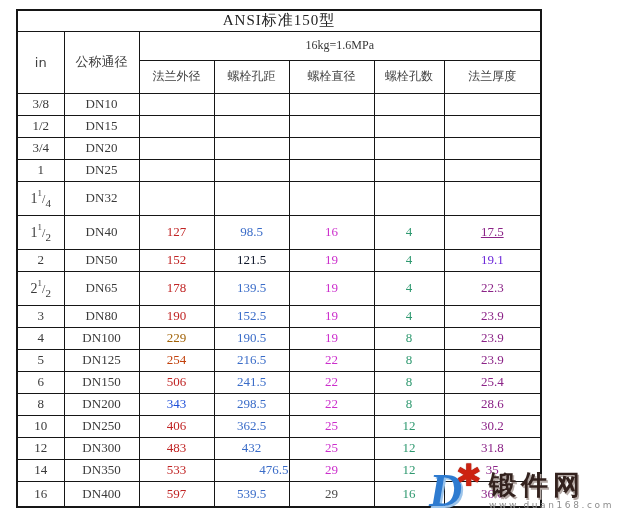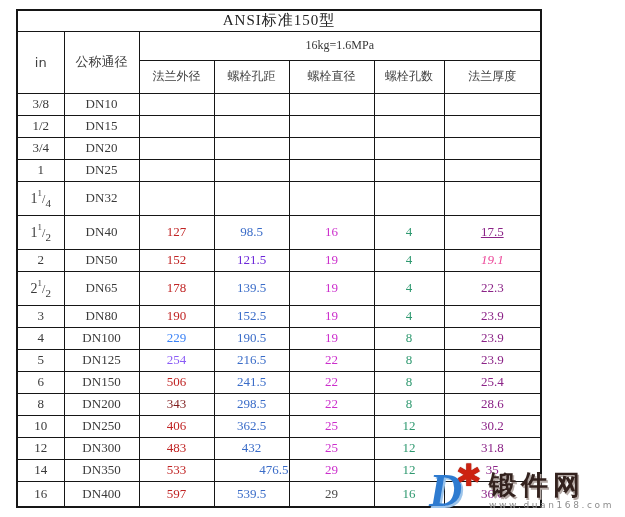--- a/index.html
+++ b/index.html
@@ -138,24 +138,24 @@
         <td class="c-val" style="color: rgb(192, 36, 36);">127</td>
         <td class="c-val" style="color: rgb(58, 108, 200);">98.5</td>
         <td class="c-val" style="color: rgb(204, 47, 204);">16</td>
         <td class="c-val" style="color: rgb(47, 153, 112);">4</td>
         <td class="c-val" style="color: rgb(139, 35, 135); text-decoration: underline;">17.5</td>
       </tr>
       <tr class="r-data">
         <td class="c-in">2</td>
         <td class="c-dn">DN50</td>
         <td class="c-val" style="color: rgb(192, 36, 36);">152</td>
-        <td class="c-val" style="color: #6d28d9;">121.5</td>
-        <td class="c-val" style="color: rgb(204, 47, 204);">19</td>
-        <td class="c-val" style="color: rgb(47, 153, 112);">4</td>
-        <td class="c-val" style="color: #ec4899; font-style: italic;">19.1</td>
+        <td class="c-val" style="color: #0f172a;">121.5</td>
+        <td class="c-val" style="color: rgb(204, 47, 204);">19</td>
+        <td class="c-val" style="color: rgb(47, 153, 112);">4</td>
+        <td class="c-val" style="color: #6d28d9;">19.1</td>
       </tr>
       <tr class="r-data tall">
         <td class="c-in"><span class="frac-whole">2</span><span class="frac-sup">1</span><span class="frac-slash">/</span><span class="frac-den">2</span></td>
         <td class="c-dn">DN65</td>
         <td class="c-val" style="color: rgb(192, 36, 36);">178</td>
         <td class="c-val" style="color: rgb(58, 108, 200);">139.5</td>
         <td class="c-val" style="color: rgb(204, 47, 204);">19</td>
         <td class="c-val" style="color: rgb(47, 153, 112);">4</td>
         <td class="c-val" style="color: rgb(139, 35, 135);">22.3</td>
       </tr>
@@ -164,48 +164,48 @@
         <td class="c-dn">DN80</td>
         <td class="c-val" style="color: rgb(192, 36, 36);">190</td>
         <td class="c-val" style="color: rgb(58, 108, 200);">152.5</td>
         <td class="c-val" style="color: rgb(204, 47, 204);">19</td>
         <td class="c-val" style="color: rgb(47, 153, 112);">4</td>
         <td class="c-val" style="color: rgb(139, 35, 135);">23.9</td>
       </tr>
       <tr class="r-data">
         <td class="c-in">4</td>
         <td class="c-dn">DN100</td>
-        <td class="c-val" style="color: #3b82f6; font-family: Liberation Serif, serif;">229</td>
+        <td class="c-val" style="color: #a16207; font-family: Liberation Serif, serif;">229</td>
         <td class="c-val" style="color: rgb(58, 108, 200); margin-left: 47px;">190.5</td>
         <td class="c-val" style="color: rgb(204, 47, 204);">19</td>
         <td class="c-val" style="color: rgb(47, 153, 112);">8</td>
         <td class="c-val" style="color: rgb(139, 35, 135);">23.9</td>
       </tr>
       <tr class="r-data">
         <td class="c-in">5</td>
         <td class="c-dn">DN125</td>
-        <td class="c-val" style="color: #8b5cf6;">254</td>
+        <td class="c-val" style="color: #c2410c;">254</td>
         <td class="c-val" style="color: rgb(58, 108, 200);">216.5</td>
         <td class="c-val" style="color: rgb(204, 47, 204);">22</td>
         <td class="c-val" style="color: rgb(47, 153, 112);">8</td>
         <td class="c-val" style="color: rgb(139, 35, 135);">23.9</td>
       </tr>
       <tr class="r-data">
         <td class="c-in">6</td>
         <td class="c-dn">DN150</td>
         <td class="c-val" style="color: rgb(192, 36, 36);">506</td>
         <td class="c-val" style="color: rgb(58, 108, 200);">241.5</td>
         <td class="c-val" style="color: rgb(204, 47, 204);">22</td>
         <td class="c-val" style="color: rgb(47, 153, 112);">8</td>
         <td class="c-val" style="color: rgb(139, 35, 135);">25.4</td>
       </tr>
       <tr class="r-data">
         <td class="c-in">8</td>
         <td class="c-dn">DN200</td>
-        <td class="c-val" style="color: #7f1d1d;">343</td>
+        <td class="c-val" style="color: #1d4ed8;">343</td>
         <td class="c-val" style="color: rgb(58, 108, 200);">298.5</td>
         <td class="c-val" style="color: rgb(204, 47, 204);">22</td>
         <td class="c-val" style="color: rgb(47, 153, 112);">8</td>
         <td class="c-val" style="color: rgb(139, 35, 135);">28.6</td>
       </tr>
       <tr class="r-data">
         <td class="c-in">10</td>
         <td class="c-dn">DN250</td>
         <td class="c-val" style="color: rgb(192, 36, 36);">406</td>
         <td class="c-val" style="color: rgb(58, 108, 200);">362.5</td>

